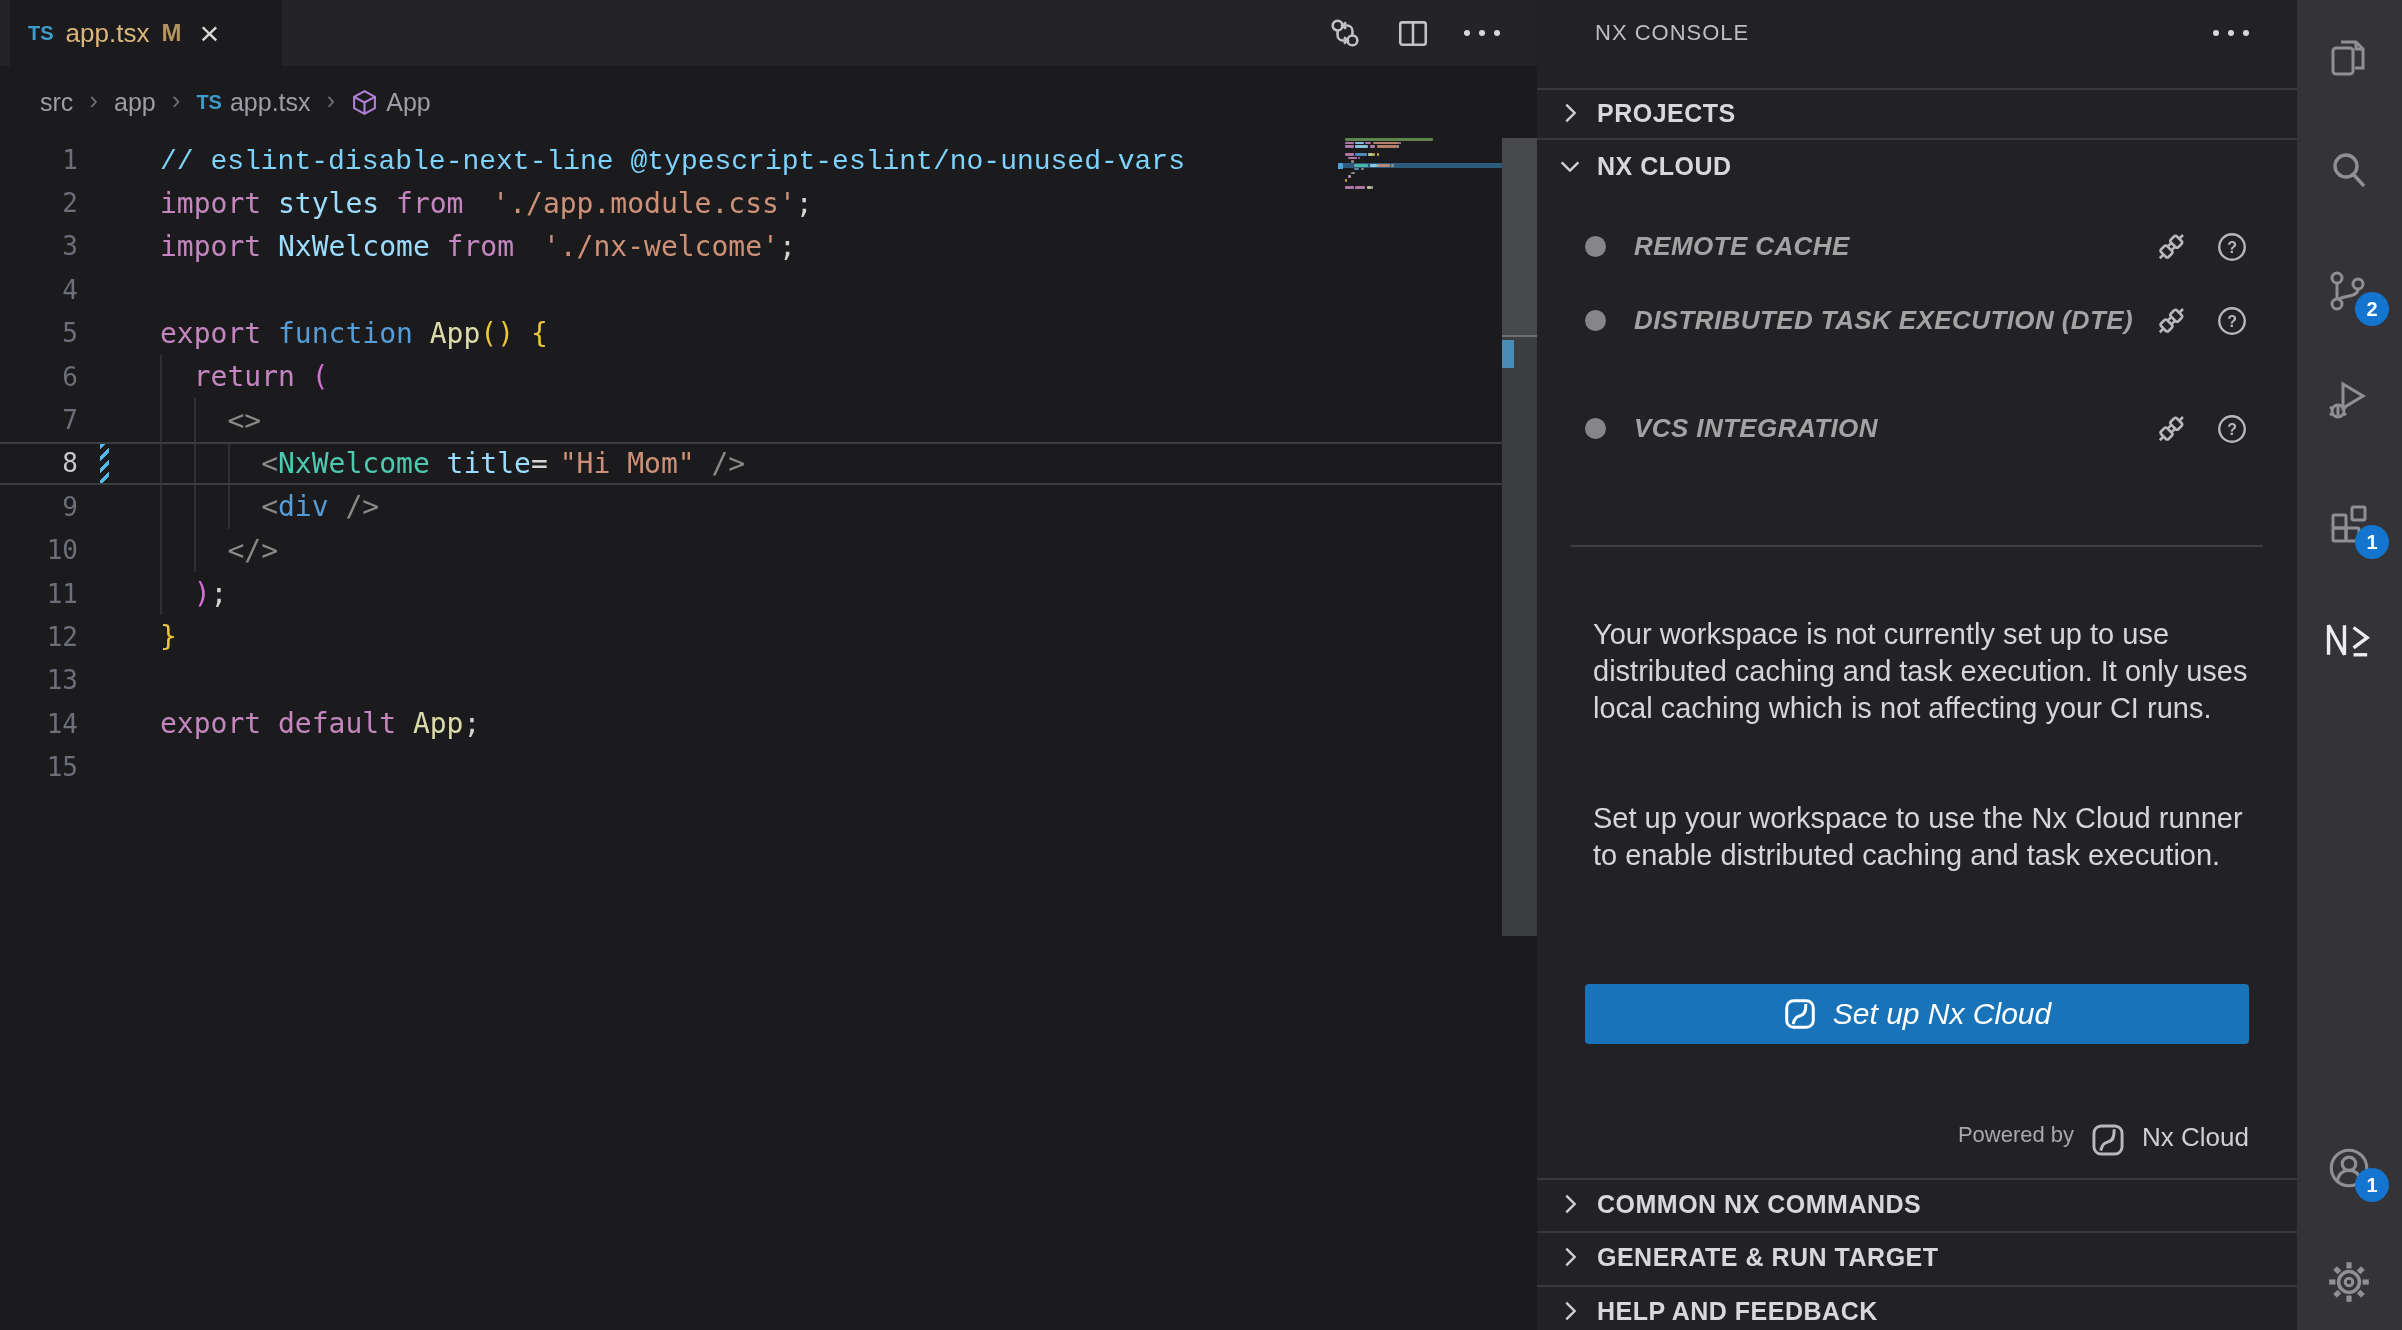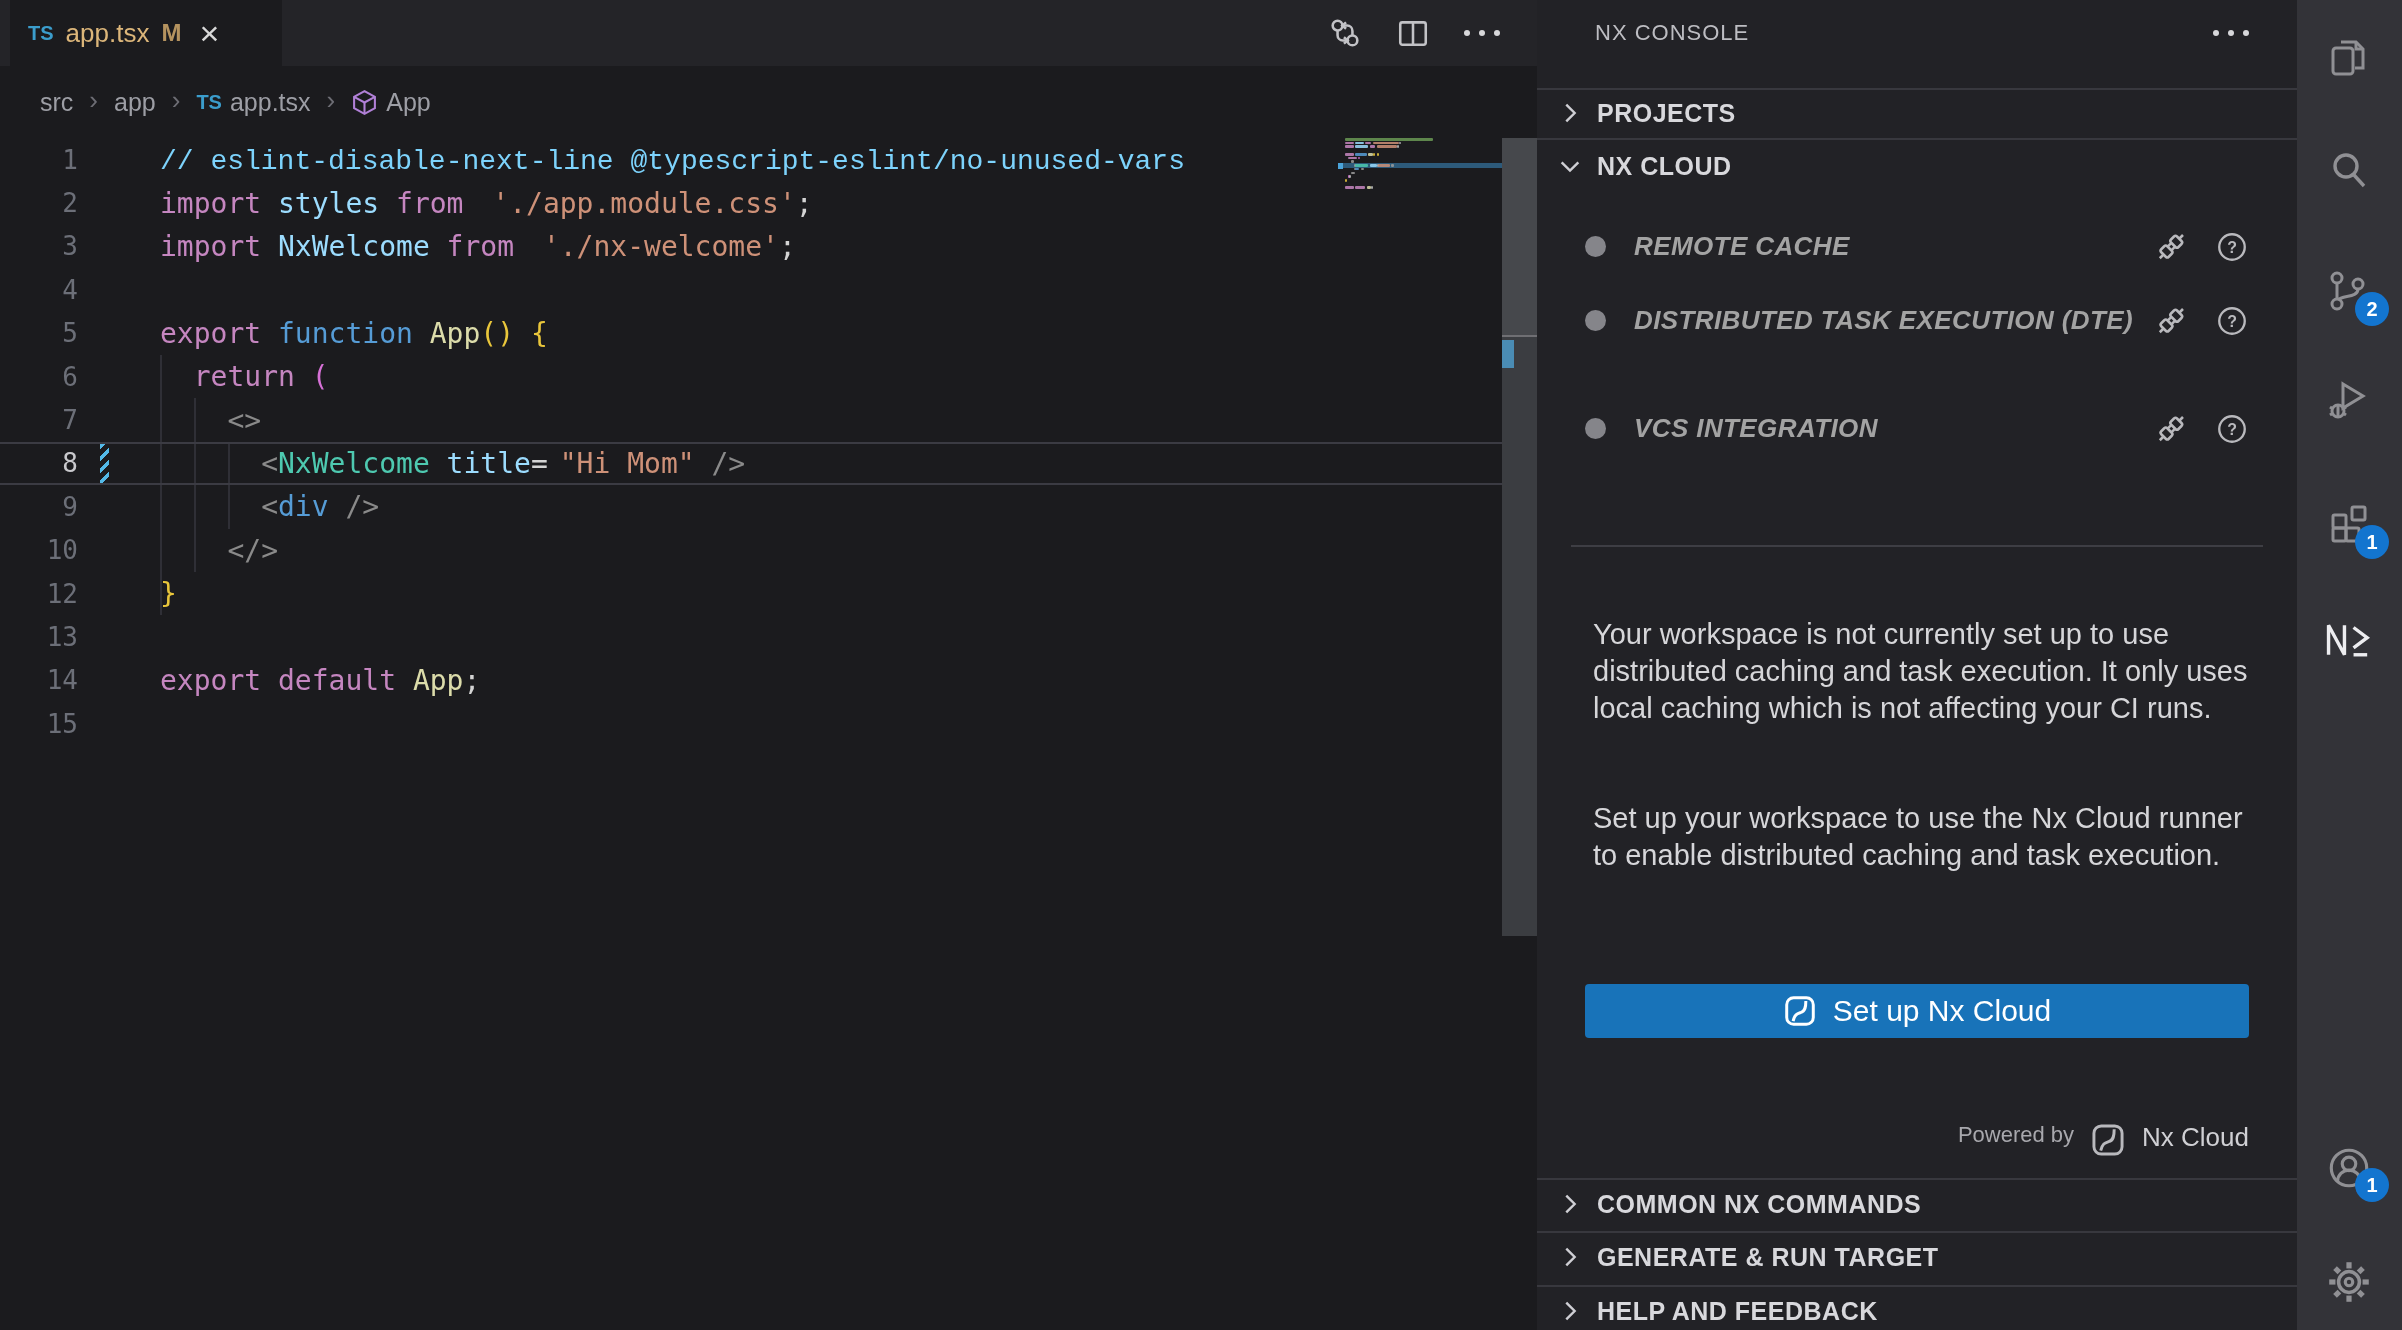--- a/index.html
+++ b/index.html
@@ -57,23 +57,23 @@
   .sec-row{position:absolute;left:0;width:760px;height:48px;display:flex;align-items:center;
       gap:14px;padding-left:20px;box-sizing:border-box;color:#d8d8dc;font-weight:bold;
       font-size:25px;letter-spacing:.5px;cursor:pointer;}
   .sec-border{position:absolute;left:0;width:760px;height:2px;background:#38383e;}
   .cloud-item{position:absolute;left:48px;width:664px;display:flex;align-items:center;}
   .bullet{width:21px;height:21px;border-radius:50%;background:#85858a;flex:none;margin-right:28px;}
   .ci-label{flex:1;color:#a3a3a3;font-weight:bold;font-size:26px;line-height:37px;letter-spacing:.4px;font-style:italic;}
   .ci-icons{display:flex;gap:26px;align-items:center;flex:none;}
   .ci-icons svg{display:block;cursor:pointer;}
   .panel p{position:absolute;left:48px;width:680px;margin:8px;color:#d6d6d9;font-size:29px;line-height:37px;}
-  .setup-btn{position:absolute;left:48px;top:984px;width:664px;height:54px;background:#1873b9;
+  .setup-btn{position:absolute;left:48px;top:984px;width:664px;height:60px;background:#1873b9;
       border:none;border-radius:4px;color:#ffffff;font-size:30px;font-family:"Liberation Sans",sans-serif;
-      display:flex;align-items:center;justify-content:center;gap:16px;cursor:pointer;}
+      display:flex;align-items:center;justify-content:center;gap:16px;cursor:pointer;font-style:italic;}
   .powered{position:absolute;right:48px;top:1122px;display:flex;align-items:flex-start;gap:16px;}
   .powered-label{color:#a8a8ad;font-size:22px;}
   .powered-brand{color:#d0d0d4;font-size:26px;}
   
   .activity{position:absolute;left:2297px;top:0;width:105px;height:1330px;background:#333338;}
   .act-item{position:absolute;left:22px;width:60px;height:60px;display:flex;align-items:center;
       justify-content:center;cursor:pointer;}
   .badge{position:absolute;left:36px;top:30px;width:34px;height:34px;border-radius:50%;
       background:#1375cf;color:#fff;font-size:20px;font-weight:bold;display:flex;
       align-items:center;justify-content:center;}
@@ -181,20 +181,24 @@
       </div>
       <div class="code-row">
         <span class="lnum">9</span>
         <span class="code-text"><span class="tk-plain">      </span><span class="tk-punct">&lt;</span><span class="tk-tag">div</span><span class="tk-plain"> </span><span class="tk-punct">/&gt;</span></span>
       </div>
       <div class="code-row">
         <span class="lnum">10</span>
         <span class="code-text"><span class="tk-plain">    </span><span class="tk-punct">&lt;/&gt;</span></span>
       </div>
       <div class="code-row">
+        <span class="lnum">11</span>
+        <span class="code-text"><span class="tk-plain">  </span><span class="tk-borchid">)</span><span class="tk-plain">;</span></span>
+      </div>
+      <div class="code-row">
         <span class="lnum">12</span>
         <span class="code-text"><span class="tk-bgold">}</span></span>
       </div>
       <div class="code-row">
         <span class="lnum">13</span>
         <span class="code-text"></span>
       </div>
       <div class="code-row">
         <span class="lnum">14</span>
         <span class="code-text"><span class="tk-kw">export</span><span class="tk-plain"> </span><span class="tk-kw">default</span><span class="tk-plain"> </span><span class="tk-fn">App</span><span class="tk-plain">;</span></span>

